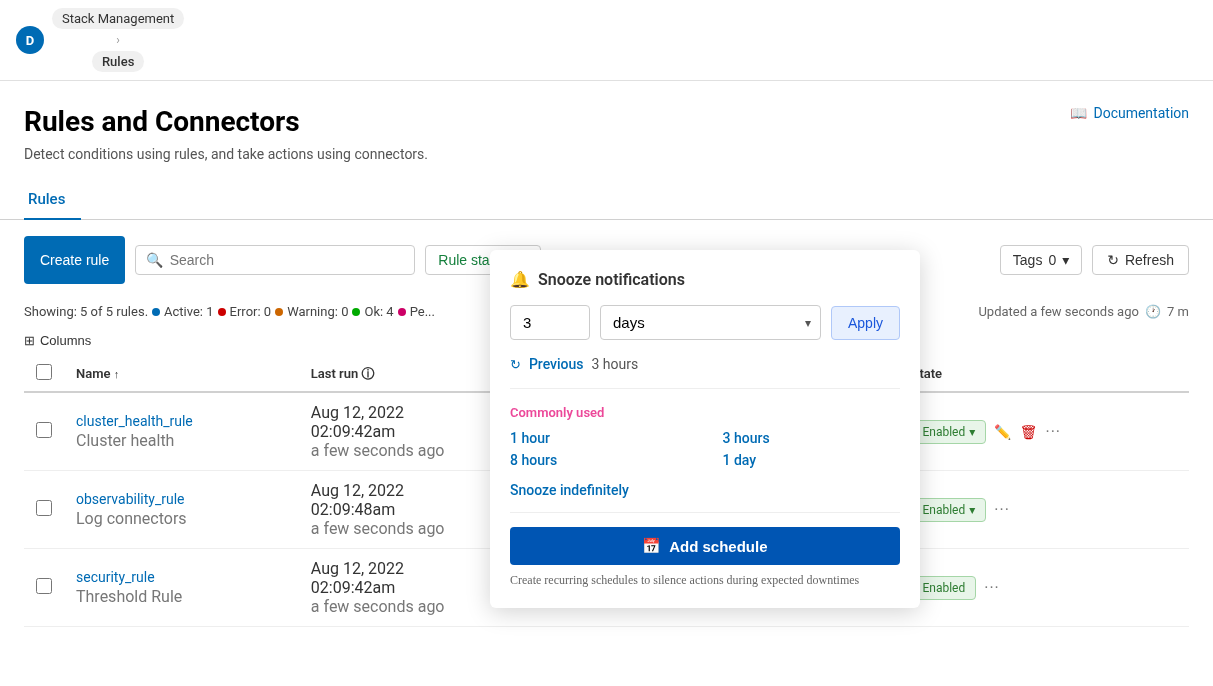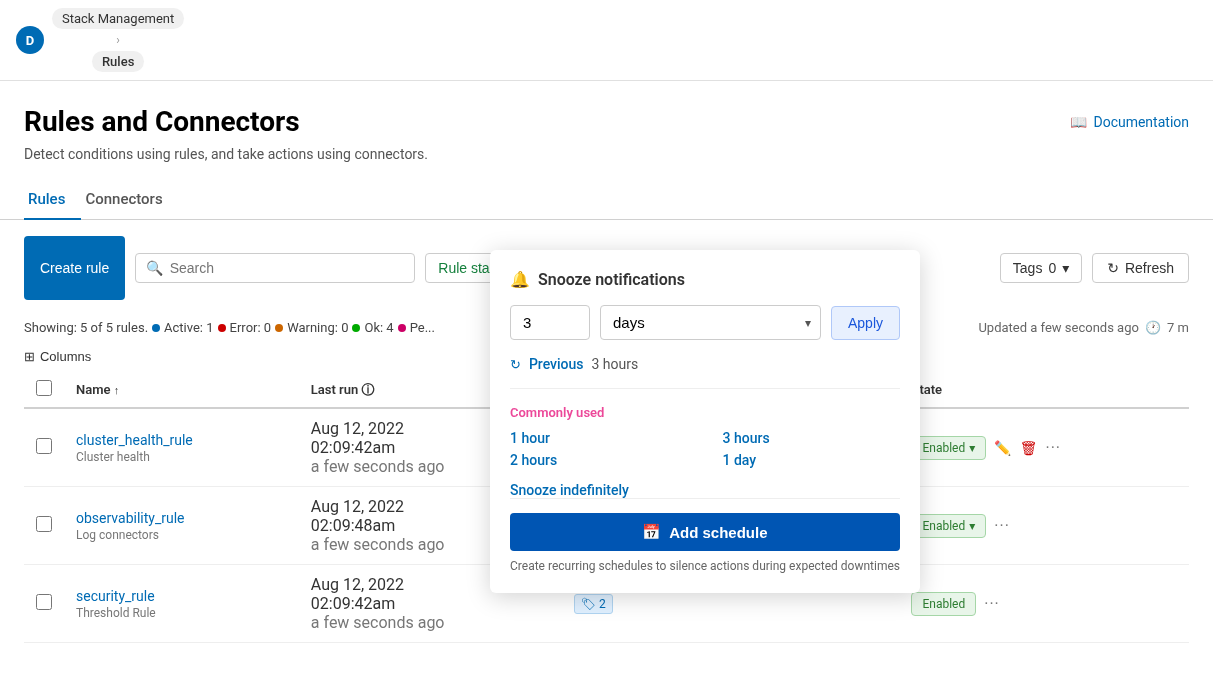--- a/index.html
+++ b/index.html
@@ -7,33 +7,33 @@
 
     
     .top-nav { display: flex; align-items: center; padding: 8px 16px; border-bottom: 1px solid #e0e0e0; gap: 8px; }
     .avatar { width: 28px; height: 28px; background: #006bb4; border-radius: 50%; color: #fff; display: flex; align-items: center; justify-content: center; font-weight: bold; font-size: 13px; }
     .breadcrumb { display: flex; align-items: center; gap: 4px; font-size: 13px; color: #333; flex-direction: column; }
     .breadcrumb-item { background: #f0f0f0; padding: 3px 10px; border-radius: 12px; cursor: pointer; }
     .breadcrumb-sep { color: #999; font-size: 12px; }
     .breadcrumb-current { color: #333; font-weight: 500; background: #f0f0f0; padding: 3px 10px; border-radius: 12px; }
 
     
-    .page-header { padding: 24px 24px 0 24px; display: flex; justify-content: space-between; align-items: center; }
+    .page-header { padding: 24px 24px 0 24px; display: flex; justify-content: space-between; align-items: flex-start; }
     .page-title { font-size: 28px; font-weight: 700; color: #000; }
     .doc-link { color: #006bb4; text-decoration: none; font-size: 14px; display: flex; align-items: center; gap: 6px; }
     .page-subtitle { padding: 8px 24px 0 24px; color: #555; font-size: 14px; }
 
     
     .tabs { display: flex; padding: 20px 24px 0 24px; border-bottom: 1px solid #d0d0d0; gap: 0; }
     .tab { padding: 8px 16px 10px 4px; cursor: pointer; font-size: 15px; color: #555; border-bottom: 2px solid transparent; margin-bottom: -1px; font-weight: 500; }
     .tab.active { color: #006bb4; border-bottom: 2px solid #006bb4; }
 
     
     .toolbar { display: flex; align-items: center; gap: 10px; padding: 16px 24px; }
-    .btn-create { background: #006bb4; color: #fff; border: none; padding: 24px 16px; border-radius: 4px; cursor: pointer; font-size: 14px; font-weight: 500; }
+    .btn-create { background: #006bb4; color: #fff; border: none; padding: 16px 16px; border-radius: 4px; cursor: pointer; font-size: 14px; font-weight: 500; }
     .search-box { display: flex; align-items: center; border: 1px solid #ccc; border-radius: 4px; padding: 6px 10px; gap: 6px; flex: 1; max-width: 280px; background: #fff; }
     .search-box input { border: none; outline: none; font-size: 14px; color: #333; background: transparent; width: 100%; }
     .filter-btn { border: 1px solid #ccc; background: #fff; padding: 6px 12px; border-radius: 4px; cursor: pointer; font-size: 14px; color: #15803d; display: flex; align-items: center; gap: 6px; }
     .spacer { flex: 1; }
     .tags-btn { border: 1px solid #ccc; background: #fff; padding: 6px 12px; border-radius: 4px; cursor: pointer; font-size: 14px; color: #333; display: flex; align-items: center; gap: 6px; }
     .refresh-btn { border: 1px solid #ccc; background: #fff; padding: 6px 14px; border-radius: 4px; cursor: pointer; font-size: 14px; color: #333; display: flex; align-items: center; gap: 6px; }
 
     
     .status-bar { padding: 4px 24px 10px 24px; font-size: 13px; color: #444; display: flex; align-items: center; gap: 4px; }
     .dot { width: 8px; height: 8px; border-radius: 50%; display: inline-block; }
@@ -49,21 +49,21 @@
     .columns-btn { background: none; border: none; cursor: pointer; font-size: 13px; color: #333; display: flex; align-items: center; gap: 5px; }
 
     
     .table-container { padding: 0 24px; position: relative; }
     table { width: 100%; border-collapse: collapse; }
     thead th { text-align: left; padding: 8px 12px; border-bottom: 2px solid #d0d0d0; font-size: 13px; font-weight: 600; color: #333; white-space: nowrap; }
     thead th:first-child { width: 32px; }
     tbody tr { border-bottom: 1px solid #eee; }
     tbody td { padding: 10px 12px; font-size: 13px; vertical-align: middle; }
     .rule-link { color: #006bb4; text-decoration: none; font-size: 14px; display: block; }
-    .rule-desc { color: #777; font-size: 12px; margin-top: 2px; }
+    .rule-desc { color: #777; font-size: 16px; margin-top: 2px; }
     .last-run-time { color: #333; font-size: 16px; }
     .last-run-ago { color: #777; font-size: 16px; }
     .tag-badge { background: #e0f0ff; color: #006bb4; border: 1px solid #b0d4f1; border-radius: 3px; padding: 2px 6px; font-size: 12px; display: inline-flex; align-items: center; gap: 4px; }
     .notify-icon { color: #006bb4; font-size: 16px; cursor: pointer; }
     .status-enabled { background: #e8f5e9; color: #2e7d32; border: 1px solid #a5d6a7; border-radius: 4px; padding: 4px 10px; font-size: 12px; display: inline-flex; align-items: center; gap: 4px; cursor: pointer; }
     .status-enabled-plain { background: #e8f5e9; color: #2e7d32; border: 1px solid #a5d6a7; border-radius: 4px; padding: 4px 10px; font-size: 12px; }
     .action-icons { display: flex; align-items: center; gap: 8px; }
     .edit-icon { color: #777; cursor: pointer; font-size: 14px; }
     .delete-icon { color: #cc0000; cursor: pointer; font-size: 14px; }
     .more-icon { color: #777; cursor: pointer; font-size: 16px; letter-spacing: 1px; }
@@ -79,23 +79,23 @@
     .snooze-select-wrapper select { width: 100%; border: 1px solid #ccc; border-radius: 4px; padding: 8px 32px 8px 12px; font-size: 15px; background: #fff; cursor: pointer; appearance: none; outline: none; }
     .snooze-select-arrow { position: absolute; right: 10px; top: 50%; transform: translateY(-50%); pointer-events: none; font-size: 12px; color: #555; }
     .apply-btn { background: #e8f0fe; color: #1a56db; border: 1px solid #b0c8f8; border-radius: 4px; padding: 8px 16px; cursor: pointer; font-size: 14px; font-weight: 500; white-space: nowrap; }
     .previous-row { display: flex; align-items: center; gap: 8px; margin-bottom: 16px; padding-bottom: 16px; border-bottom: 1px solid #eee; color: #555; font-size: 14px; }
     .previous-icon { color: #006bb4; font-size: 13px; }
     .previous-link { color: #006bb4; cursor: pointer; font-weight: 500; }
     .commonly-used { margin-bottom: 10px; }
     .commonly-title { font-weight: 600; color: #ec4899; font-size: 13px; margin-bottom: 10px; }
     .commonly-grid { display: grid; grid-template-columns: 1fr 1fr; gap: 6px 35px; margin-bottom: 14px; }
     .common-link { color: #006bb4; cursor: pointer; font-size: 14px; font-weight: 500; }
-    .snooze-indefinitely { color: #006bb4; cursor: pointer; font-size: 14px; font-weight: 500; border-bottom: 1px solid #eee; margin-bottom: 14px; display: block; }
+    .snooze-indefinitely { color: #006bb4; cursor: pointer; font-size: 14px; font-weight: 500; padding-bottom: 14px; border-bottom: 1px solid #eee; margin-bottom: 14px; display: block; }
     .add-schedule-btn { width: 100%; background: #0055b3; color: #fff; border: none; border-radius: 4px; padding: 10px; font-size: 15px; font-weight: 600; cursor: pointer; display: flex; align-items: center; justify-content: center; gap: 8px; margin-bottom: 8px; }
-    .add-schedule-note { font-size: 12px; color: #666; text-align: left; }
+    .add-schedule-note { font-size: 12px; color: #666; text-align: left; font-family: Liberation Serif, serif; }
   </style>
 </head>
 <body>
 
 <div class="top-nav">
   <div class="avatar">D</div>
   <div class="breadcrumb">
     <span class="breadcrumb-item">Stack Management</span>
     <span class="breadcrumb-sep">›</span>
     <span class="breadcrumb-current">Rules</span>
@@ -106,21 +106,20 @@
   <h1 class="page-title">Rules and Connectors</h1>
   <a class="doc-link">
     <span>📖</span>
     <span>Documentation</span>
   </a>
 </div>
 <p class="page-subtitle">Detect conditions using rules, and take actions using connectors.</p>
 
 <div class="tabs">
   <div class="tab active">Rules</div>
-  <div class="tab">Connectors</div>
 </div>
 
 <div class="toolbar">
   <button class="btn-create">Create rule</button>
   <div class="search-box">
     <span>🔍</span>
     <input type="text" placeholder="Search" style="">
   </div>
   <button class="filter-btn">
     <span>Rule sta...</span>
@@ -275,21 +274,21 @@
     <span class="previous-icon">↻</span>
     <span class="previous-link">Previous</span>
     <span>3 hours</span>
   </div>
 
   <div class="commonly-used">
     <div class="commonly-title">Commonly used</div>
     <div class="commonly-grid">
       <span class="common-link">1 hour</span>
       <span class="common-link">3 hours</span>
-      <span class="common-link">2 hours</span>
+      <span class="common-link">8 hours</span>
       <span class="common-link">1 day</span>
     </div>
   </div>
 
   <a class="snooze-indefinitely">Snooze indefinitely</a>
 
   <button class="add-schedule-btn">
     <span>📅</span>
     <span>Add schedule</span>
   </button>

